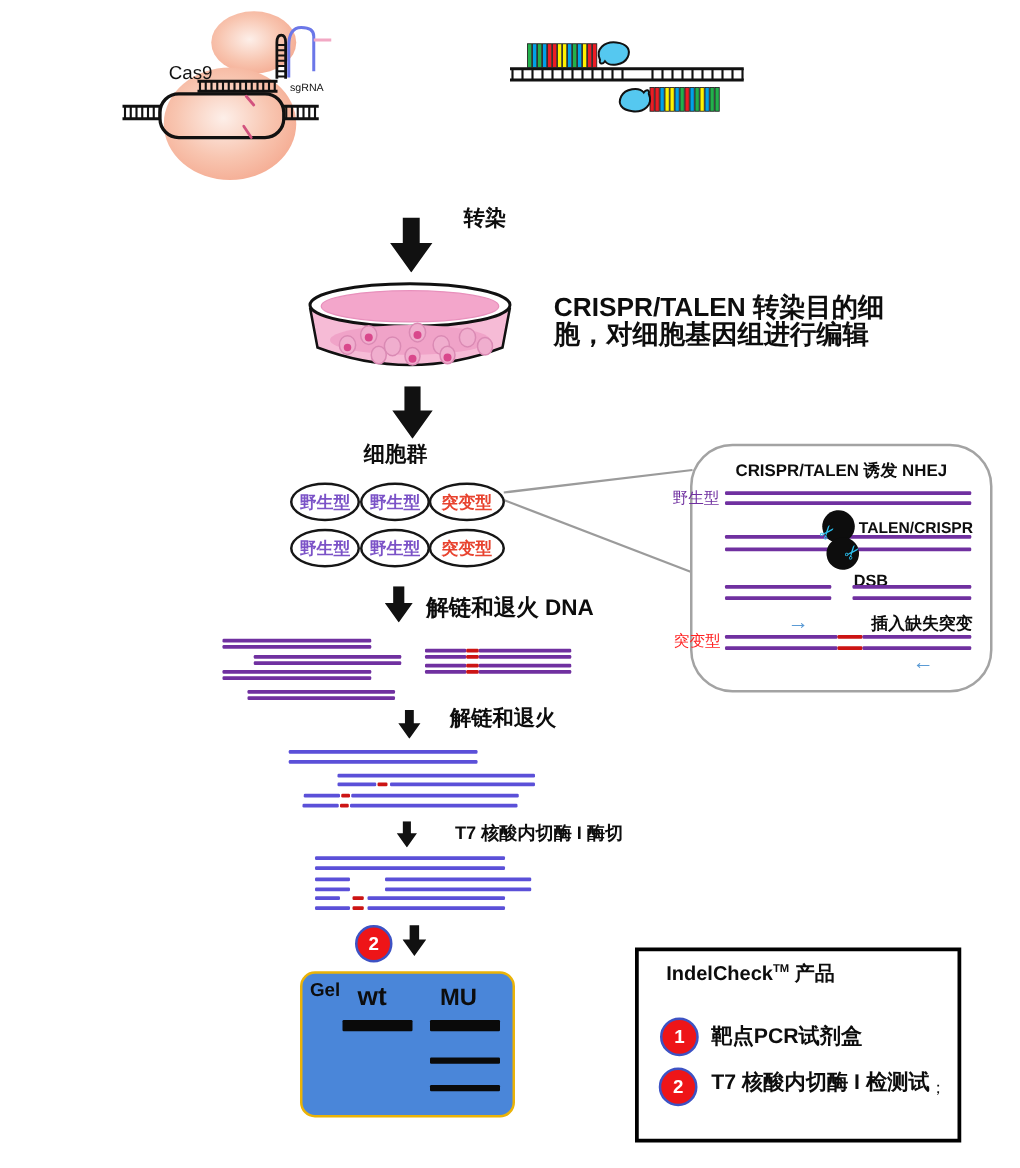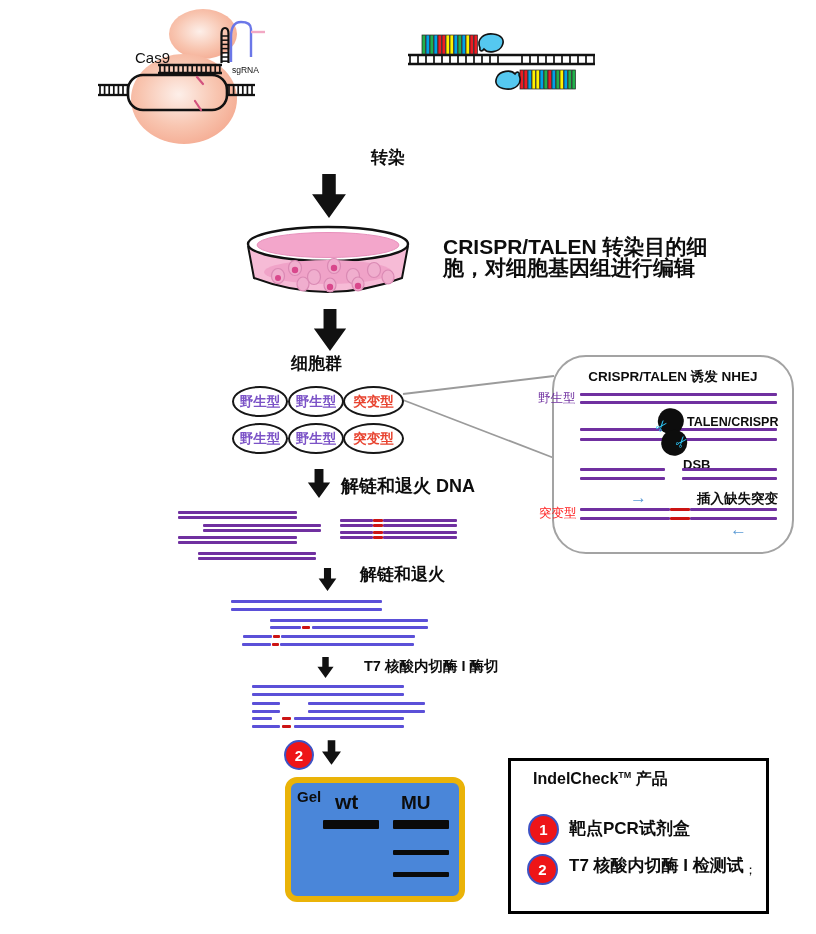--- a/index.html
+++ b/index.html
@@ -12,21 +12,21 @@
         display:flex;align-items:center;justify-content:center;font-weight:bold;font-size:13.5px;}
   .wild{color:#7B52C7;}
   .mutant{color:#E8432F;}
   .badge{position:absolute;width:26px;height:26px;border-radius:50%;background:#EE1518;
          border:2.5px solid #3D52C4;color:#fff;font-weight:bold;font-size:15px;
          display:flex;align-items:center;justify-content:center;}
   .nhej{position:absolute;left:552px;top:355px;width:238px;height:195px;background:#fff;
         border:2.5px solid #A3A3A3;border-radius:34px;}
   .nhej .lbl{position:absolute;}
   .gel{position:absolute;left:240px;top:777px;width:168px;height:113px;background:#4A86D9;
-       border:6px solid #eab308;border-radius:12px;margin-left:45px;}
+       border:2px solid #eab308;border-radius:12px;}
   .band{position:absolute;background:#0a0a0a;border-radius:1px;}
   .prod{position:absolute;left:508px;top:758px;width:255px;height:150px;background:#fff;
         border:3px solid #000;}
   .blue-arrow{position:absolute;color:#5B9BD5;font-weight:bold;font-size:17px;}
   svg{display:block;}
   #seg-layer{position:absolute;left:0;top:0;width:816px;height:934px;pointer-events:none;}
 </style>
 </head>
 <body>
 
@@ -180,21 +180,21 @@
   <svg class="abs" style="left:317px;top:568px;" width="21" height="23" viewBox="0 0 20 26">
       <path d="M6 0 H14 V12 H20 L10 26 L0 12 H6 Z" fill="#111"></path>
     </svg>
   <svg class="abs" style="left:317px;top:657px;" width="17" height="21" viewBox="0 0 20 26">
       <path d="M6 0 H14 V12 H20 L10 26 L0 12 H6 Z" fill="#111"></path>
     </svg>
   <svg class="abs" style="left:322px;top:739px;" width="19" height="27" viewBox="0 0 20 26">
       <path d="M6 0 H14 V12 H20 L10 26 L0 12 H6 Z" fill="#111"></path>
     </svg>
 
-  <div class="lbl" style="left:371px;top:146px;font-size:17px;">转染</div>
+  <div class="lbl" style="left:371px;top:163px;font-size:17px;">转染</div>
 
   <div class="abs" style="left:443px;top:236px;font-weight:bold;font-size:21px;line-height:21px;">
     <div>CRISPR/TALEN 转染目的细</div>
     <div>胞，对细胞基因组进行编辑</div>
   </div>
 
   <svg class="abs" style="left:238px;top:222px;" width="180" height="92" viewBox="0 0 180 92">
     <path d="M 10,24 L 16,56 Q 90,84 164,56 L 170,24" fill="#F6BBD6" stroke="#111" stroke-width="2"></path>
     <ellipse cx="90" cy="22" rx="80" ry="17" fill="#ffffff" stroke="#111" stroke-width="2.4"></ellipse>
     <ellipse cx="90" cy="23" rx="71" ry="12.5" fill="#F3A6CB" stroke="#E890BC" stroke-width="1"></ellipse>

